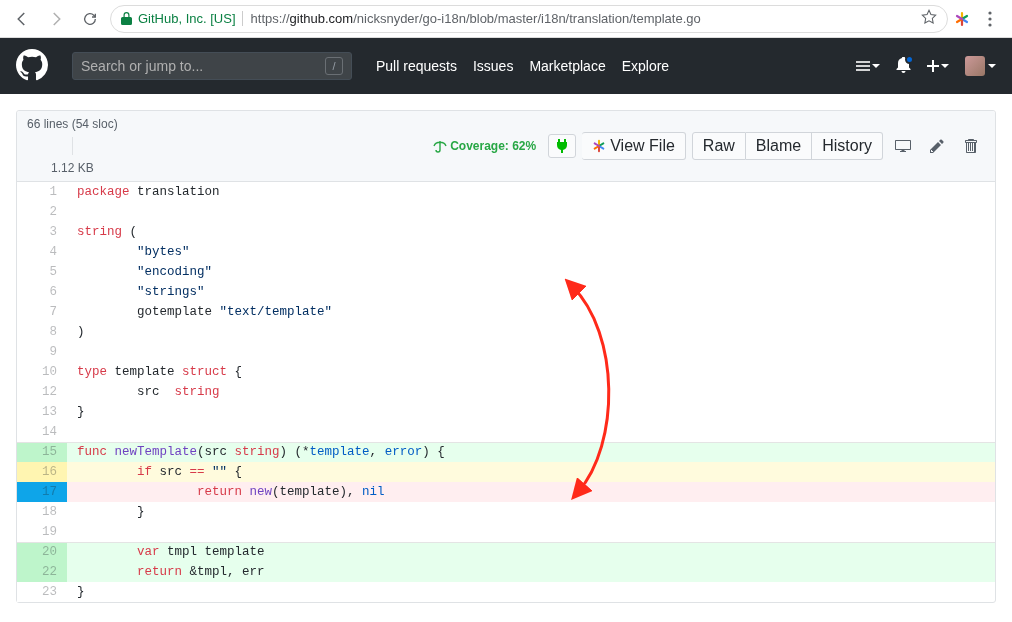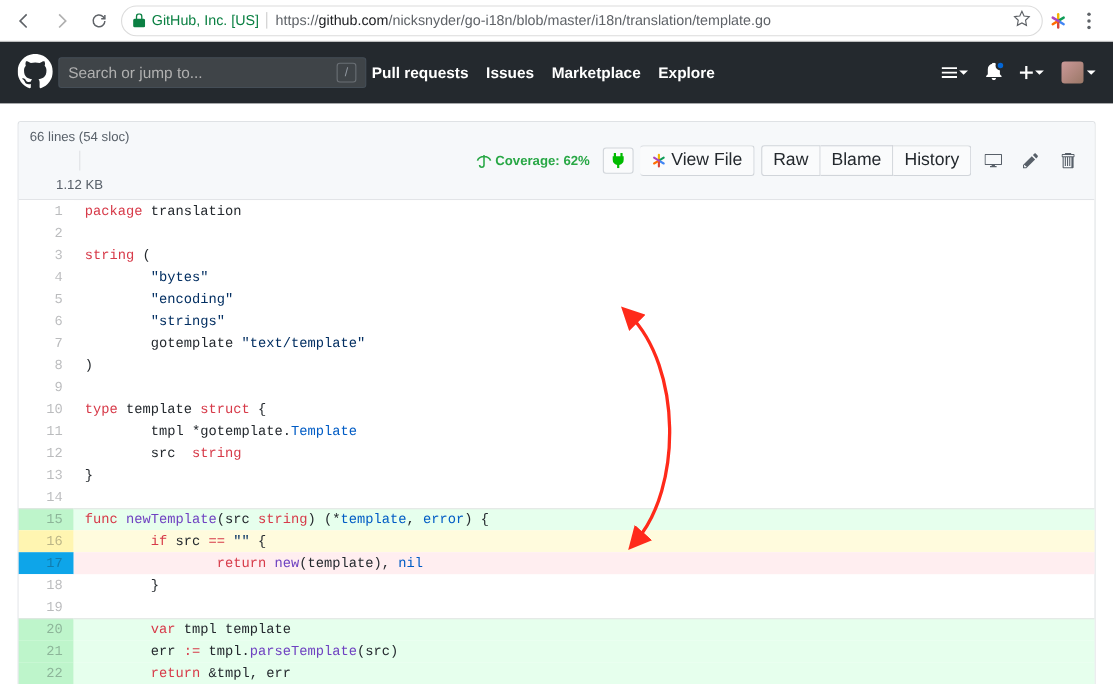--- a/index.html
+++ b/index.html
@@ -12,26 +12,26 @@
   .address-bar { flex: 1; height: 28px; border: 1px solid #dcdcdc; border-radius: 14px; display: flex; align-items: center; padding: 0 10px; font-size: 13px; color: #202124; gap: 6px; }
   .lock-icon { color: #0b8043; display: flex; align-items: center; }
   .org-label { color: #0b8043; font-weight: 400; }
   .url-gray { color: #5f6368; }
   .url-black { color: #202124; }
   .star-icon { color: #5f6368; margin-left: auto; }
   .ext-icon { width: 16px; height: 16px; display: flex; align-items: center; justify-content: center; }
   .chrome-menu { width: 28px; height: 28px; display: flex; align-items: center; justify-content: center; color: #5f6368; }
 
   
-  .gh-header { background: #24292e; height: 56px; display: flex; align-items: center; padding: 0 16px; gap: 5px; }
+  .gh-header { background: #24292e; height: 56px; display: flex; align-items: center; padding: 0 16px; gap: 24px; }
   .gh-logo { color: #fff; }
   .gh-search { background: #3f4448; border: 1px solid #444d56; border-radius: 3px; height: 28px; width: 280px; display: flex; align-items: center; padding: 0 8px; color: #b0b0b0; font-size: 14px; justify-content: space-between; }
   .gh-search-slash { border: 1px solid #6a6f74; border-radius: 3px; width: 18px; height: 18px; font-size: 11px; display: flex; align-items: center; justify-content: center; color: #959da5; }
   .gh-nav { display: flex; gap: 16px; }
-  .gh-nav-item { color: #fff; font-weight: 700; font-size: 14px; }
+  .gh-nav-item { color: #fff; font-weight: 400; font-size: 14px; }
   .gh-header-right { margin-left: auto; display: flex; align-items: center; gap: 16px; color: #fff; }
   .gh-notif { position: relative; }
   .gh-notif-dot { position: absolute; top: -2px; right: -3px; width: 9px; height: 9px; background: #0366d6; border: 2px solid #24292e; border-radius: 50%; }
   .gh-plus { display: flex; align-items: center; gap: 2px; }
   .gh-avatar { width: 20px; height: 20px; border-radius: 3px; background: linear-gradient(135deg,#c99,#976); display: inline-block; }
   .gh-user { display: flex; align-items: center; gap: 3px; }
   .caret { width: 0; height: 0; border-left: 4px solid transparent; border-right: 4px solid transparent; border-top: 4px solid #fff; }
 
   
   .content-wrap { padding: 16px; }
@@ -267,24 +267,20 @@
           </tr>
           <tr>
             <td class="ln">9</td>
             <td class="cl"></td>
           </tr>
           <tr>
             <td class="ln">10</td>
             <td class="cl"><span class="kw">type</span><span class="pl-black"> </span><span class="pl-black">template</span><span class="pl-black"> </span><span class="kw">struct</span><span class="pl-black"> {</span></td>
           </tr>
           <tr>
-            <td class="ln">11</td>
-            <td class="cl"><span class="pl-black">        tmpl *gotemplate.</span><span class="id-blue">Template</span></td>
-          </tr>
-          <tr>
             <td class="ln">12</td>
             <td class="cl"><span class="pl-black">        src  </span><span class="kw">string</span></td>
           </tr>
           <tr>
             <td class="ln">13</td>
             <td class="cl"><span class="pl-black">}</span></td>
           </tr>
           <tr>
             <td class="ln">14</td>
             <td class="cl"></td>
@@ -305,24 +301,20 @@
             <td class="ln">18</td>
             <td class="cl"><span class="pl-black">        }</span></td>
           </tr>
           <tr>
             <td class="ln">19</td>
             <td class="cl"></td>
           </tr>
           <tr class="hl-green first-green">
             <td class="ln">20</td>
             <td class="cl"><span class="pl-black">        </span><span class="kw">var</span><span class="pl-black"> tmpl template</span></td>
-          </tr>
-          <tr class="hl-green">
-            <td class="ln">21</td>
-            <td class="cl"><span class="pl-black">        err </span><span class="kw">:=</span><span class="pl-black"> tmpl.</span><span class="fn">parseTemplate</span><span class="pl-black">(src)</span></td>
           </tr>
           <tr class="hl-green">
             <td class="ln">22</td>
             <td class="cl"><span class="pl-black">        </span><span class="kw">return</span><span class="pl-black"> &amp;tmpl, err</span></td>
           </tr>
           <tr>
             <td class="ln">23</td>
             <td class="cl"><span class="pl-black">}</span></td>
           </tr>
         </tbody>

